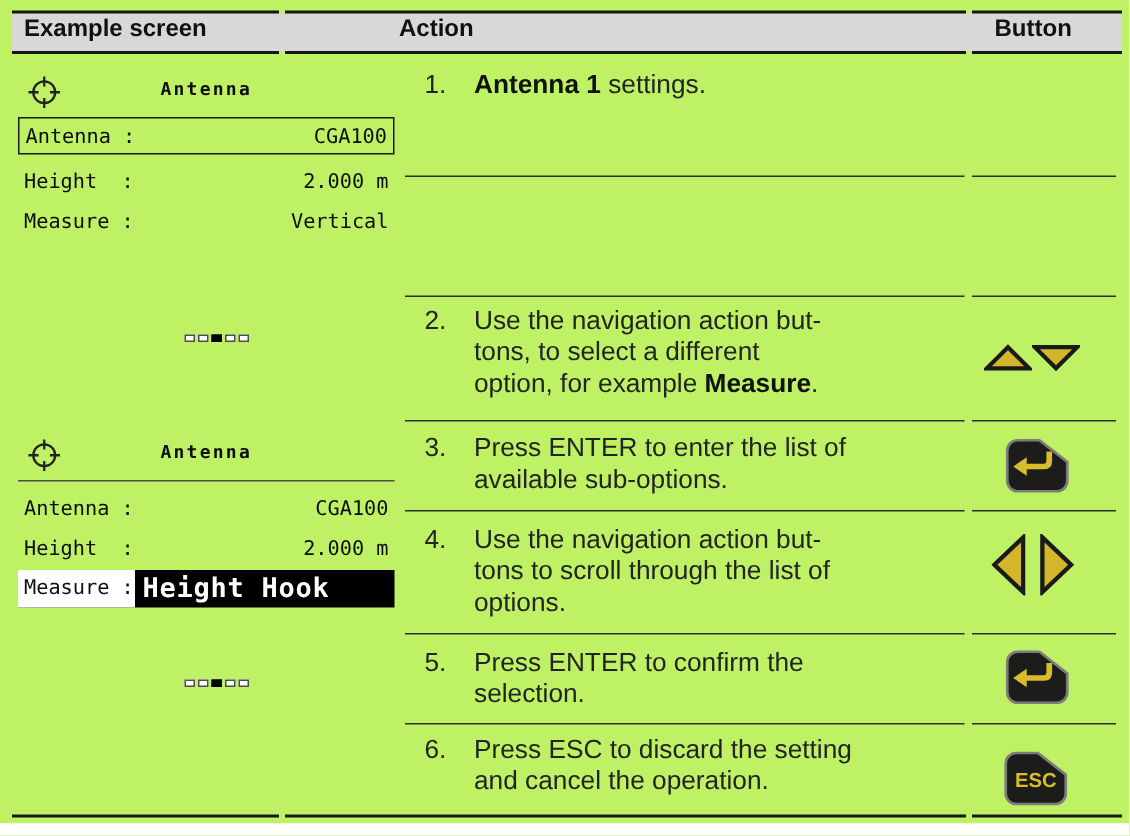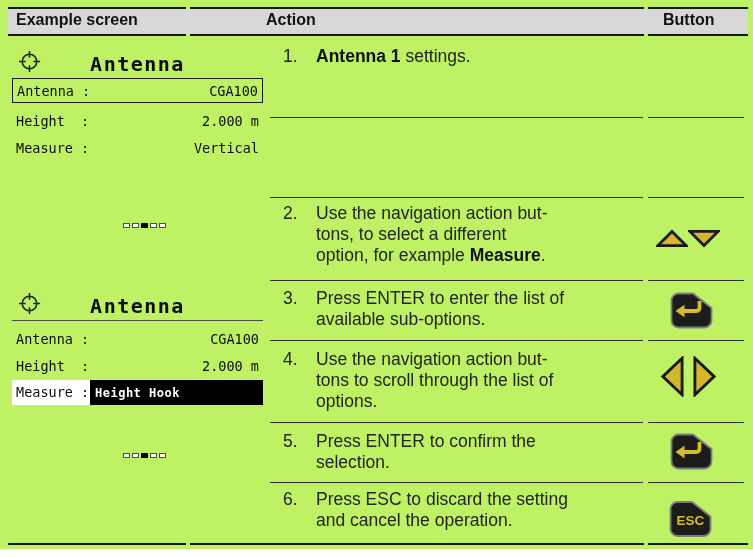--- a/index.html
+++ b/index.html
@@ -7,30 +7,30 @@
         font-family:"Liberation Sans",sans-serif;color:#232323;}
   .seg{position:absolute;background:#161616;height:2px;}
   .sep{position:absolute;background:#2e2e2e;height:1px;}
   .hdr-bg{position:absolute;left:8px;top:9px;width:740px;height:25px;background:#d8d8d8;}
   .hdr-cell{position:absolute;top:11px;font-size:16px;font-weight:bold;color:#111;}
 
   
   .mono{font-family:"DejaVu Sans Mono","Liberation Mono",monospace;}
   .scr-title{position:absolute;left:12px;width:251px;text-align:center;
              font-family:"DejaVu Sans Mono","Liberation Mono",monospace;
-             font-size:20px;font-weight:bold;letter-spacing:1.5px;color:#0d0d0d;}
+             font-size:12px;font-weight:bold;letter-spacing:1.5px;color:#0d0d0d;}
   .scr-row{position:absolute;left:12px;width:251px;display:flex;justify-content:space-between;
            box-sizing:border-box;padding:0 4px;font-size:13.5px;color:#0d0d0d;}
   .framed{border:1.5px solid #1a1a1a;height:25px;align-items:center;}
   .scr-hr{position:absolute;left:12px;width:251px;height:1px;background:#4a4a4a;}
   .inv-bar{position:absolute;left:12px;width:251px;height:25px;background:#000;
            display:flex;align-items:center;box-sizing:border-box;}
   .inv-label{background:#fff;color:#0d0d0d;height:25px;line-height:25px;width:78px;
              box-sizing:border-box;padding-left:4px;font-size:13.5px;}
-  .inv-value{color:#fff;font-weight:bold;font-size:12px;margin-left:5px;letter-spacing:0.5px;}
+  .inv-value{color:#fff;font-weight:bold;font-size:18px;margin-left:5px;letter-spacing:0.5px;}
   .dots{position:absolute;display:flex;gap:2px;}
   .dot{width:7px;height:5px;border:1px solid #4d4d4d;background:#fff;box-sizing:border-box;}
   .dot.filled{background:#000;border-color:#000;}
 
   
   .step{position:absolute;left:283px;width:368px;font-size:17.5px;line-height:21px;color:#232323;}
   .step .num{position:absolute;left:0;top:0;}
   .step .txt{margin-left:33px;white-space:pre-line;}
   .step .txt b{color:#111;}
   .note .txt{font-style:italic;}

